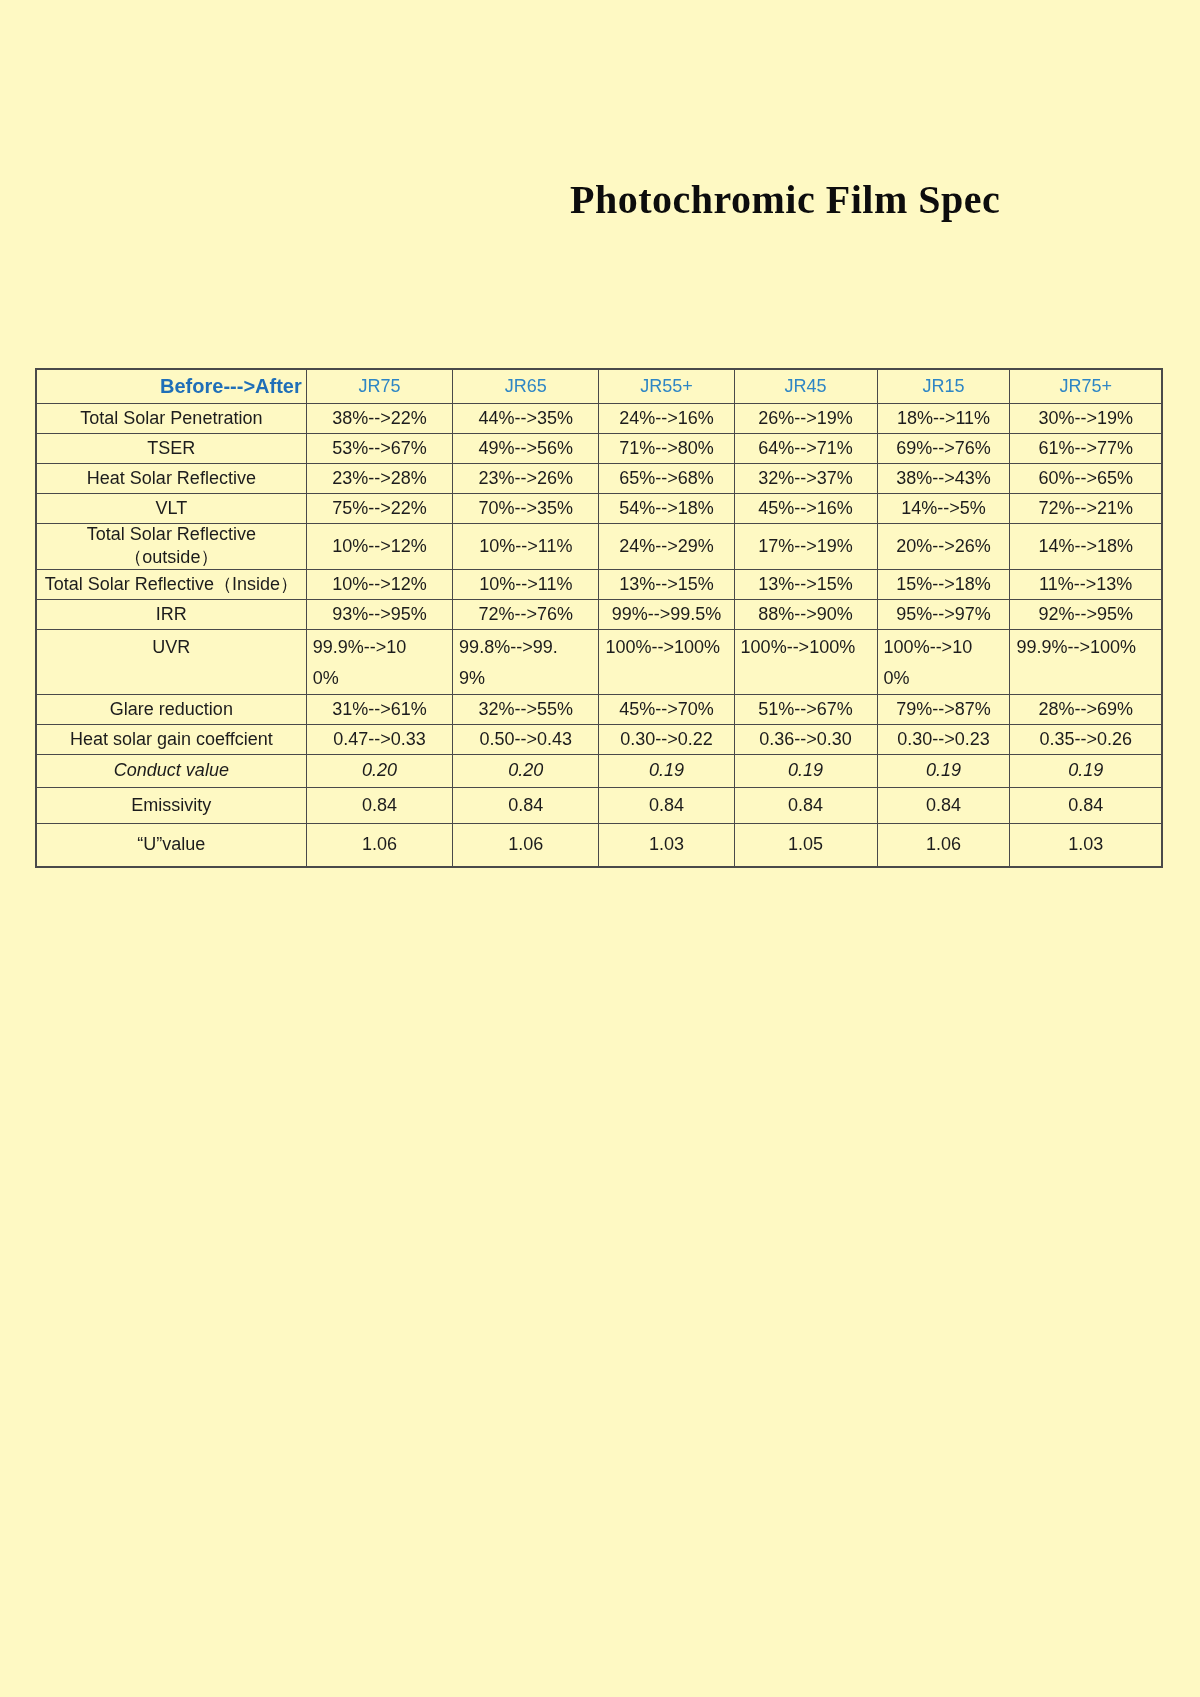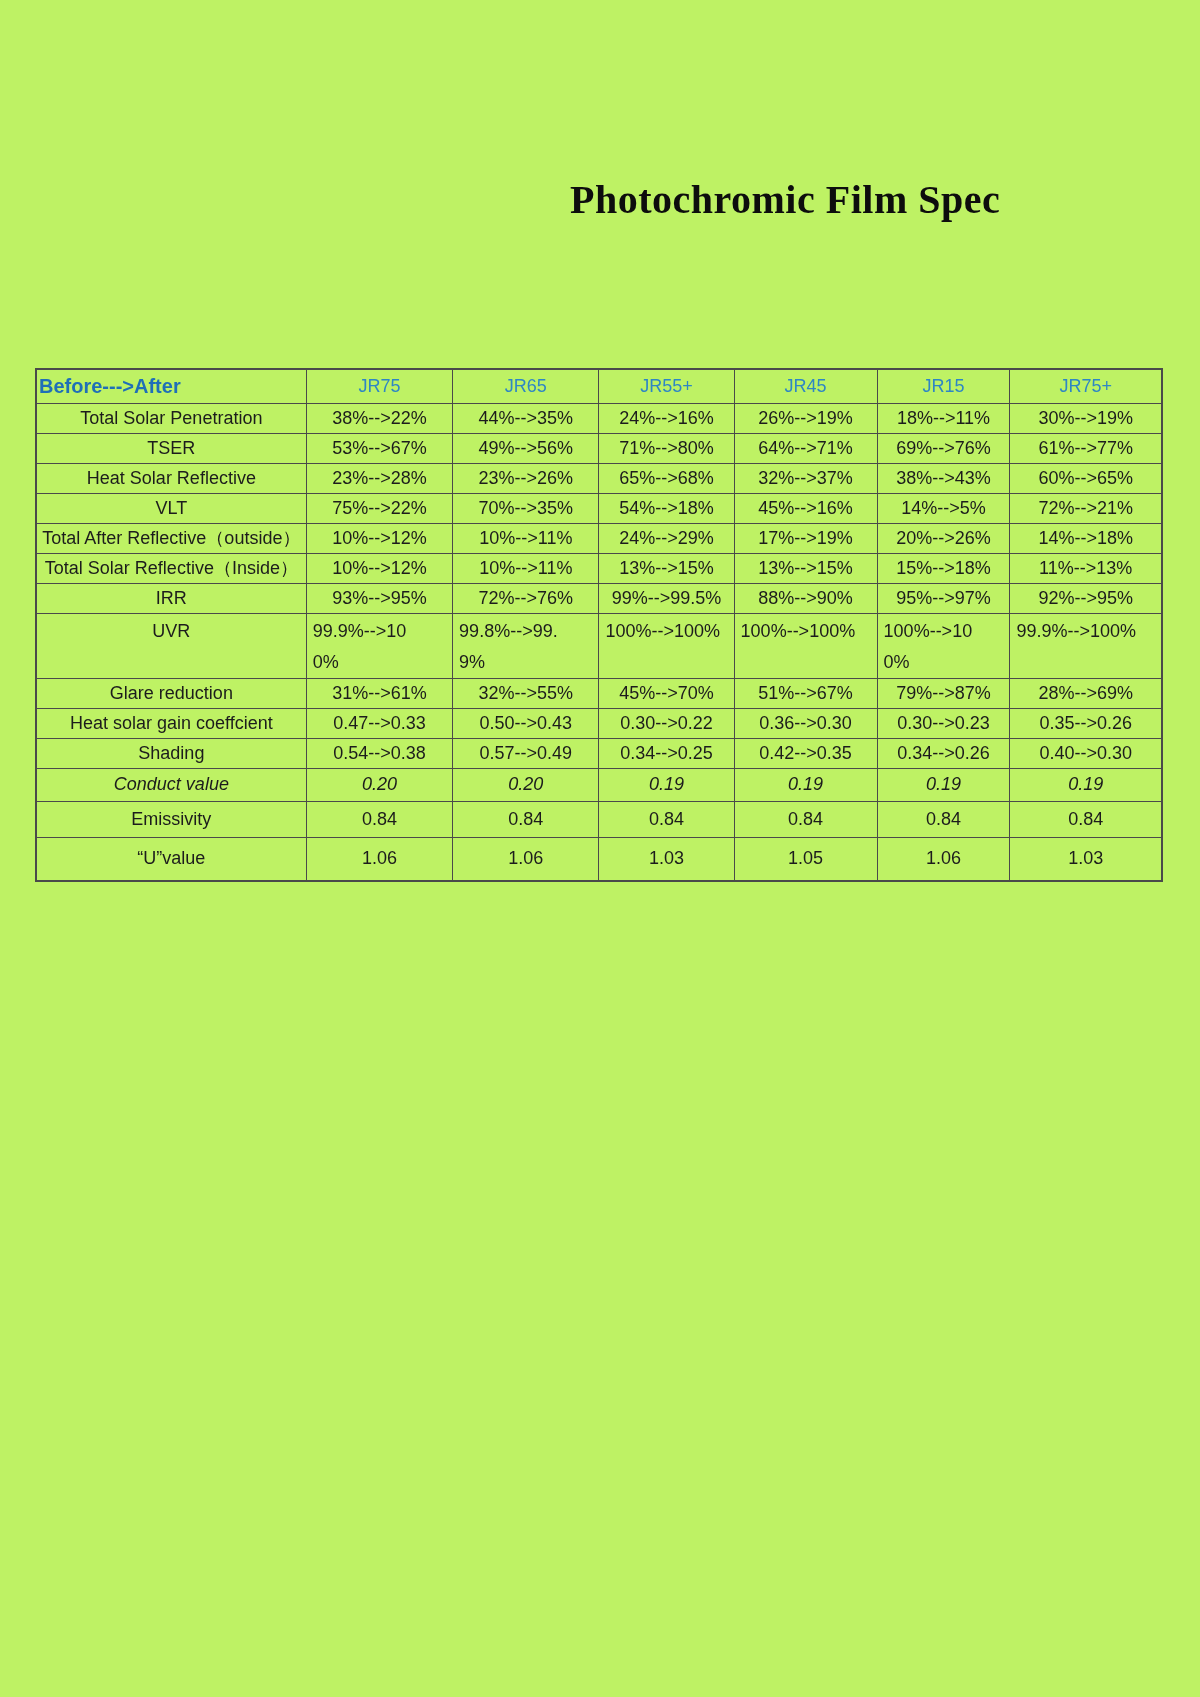--- a/index.html
+++ b/index.html
@@ -4,21 +4,21 @@
 <style>
   html, body {
     margin: 0;
     padding: 0;
     background: #ffffff;
   }
   .page {
     position: relative;
     width: 1200px;
     height: 1697px;
-    background: #bef264;
+    background: #fef9c3;
     font-family: "Liberation Sans", sans-serif;
     overflow: hidden;
   }
   .doc-title {
     position: absolute;
     left: 570px;
     top: 176px;
     font-family: "Liberation Serif", serif;
     font-size: 40px;
     font-weight: 700;
@@ -43,21 +43,21 @@
     padding: 0 4px;
     text-align: center;
     vertical-align: middle;
     font-size: 18px;
     color: #1c1c1c;
     overflow: hidden;
   }
   
   tr.hdr-row { height: 34px; }
   tr.hdr-row th.corner {
-    text-align: left;
+    text-align: right;
     padding-left: 2px;
     font-size: 20px;
     font-weight: 700;
     color: #1f6fb8;
   }
   tr.hdr-row th.col-hdr {
     font-weight: 400;
     font-size: 18px;
     color: #2e86c5;
   }
@@ -145,21 +145,21 @@
         <tr class="data-row">
           <td class="row-label">VLT</td>
           <td>75%--&gt;22%</td>
           <td>70%--&gt;35%</td>
           <td>54%--&gt;18%</td>
           <td>45%--&gt;16%</td>
           <td>14%--&gt;5%</td>
           <td>72%--&gt;21%</td>
         </tr>
         <tr class="data-row">
-          <td class="row-label">Total After Reflective（outside）</td>
+          <td class="row-label">Total Solar Reflective（outside）</td>
           <td>10%--&gt;12%</td>
           <td>10%--&gt;11%</td>
           <td>24%--&gt;29%</td>
           <td>17%--&gt;19%</td>
           <td>20%--&gt;26%</td>
           <td>14%--&gt;18%</td>
         </tr>
         <tr class="data-row">
           <td class="row-label">Total Solar Reflective（Inside）</td>
           <td>10%--&gt;12%</td>
@@ -201,29 +201,20 @@
         </tr>
         <tr class="data-row">
           <td class="row-label">Heat solar gain coeffcient</td>
           <td>0.47--&gt;0.33</td>
           <td>0.50--&gt;0.43</td>
           <td>0.30--&gt;0.22</td>
           <td>0.36--&gt;0.30</td>
           <td>0.30--&gt;0.23</td>
           <td>0.35--&gt;0.26</td>
         </tr>
-        <tr class="data-row">
-          <td class="row-label">Shading</td>
-          <td>0.54--&gt;0.38</td>
-          <td>0.57--&gt;0.49</td>
-          <td>0.34--&gt;0.25</td>
-          <td>0.42--&gt;0.35</td>
-          <td>0.34--&gt;0.26</td>
-          <td>0.40--&gt;0.30</td>
-        </tr>
         <tr class="data-row row-conduct">
           <td class="row-label">Conduct value</td>
           <td>0.20</td>
           <td>0.20</td>
           <td>0.19</td>
           <td>0.19</td>
           <td>0.19</td>
           <td>0.19</td>
         </tr>
         <tr class="data-row row-emissivity">

